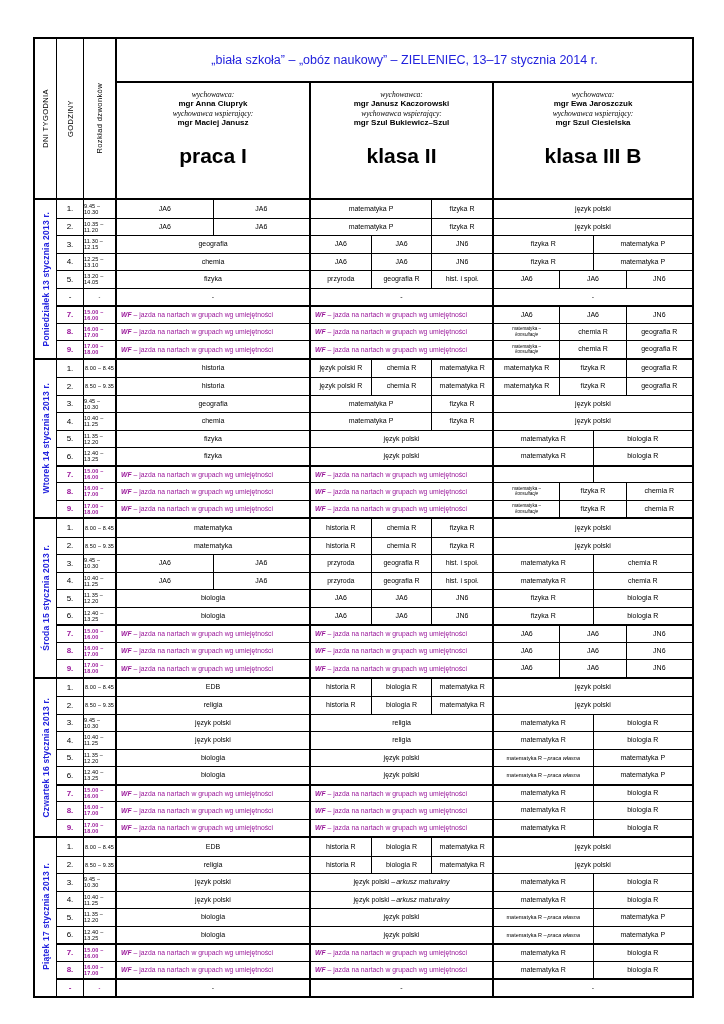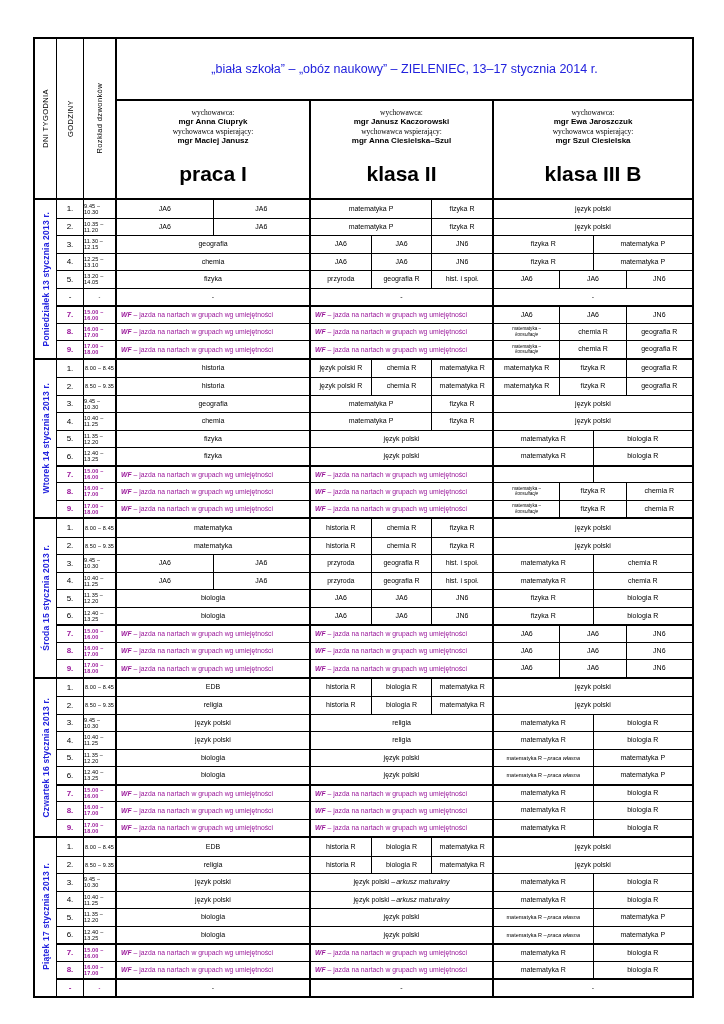--- a/index.html
+++ b/index.html
@@ -13,28 +13,28 @@
     border:2px solid #000;box-sizing:border-box;background:#fff;
   }
   
   .hdr{display:flex;height:161px;box-sizing:border-box;border-bottom:2.5px solid #000;}
   .vcol{display:flex;align-items:center;justify-content:center;box-sizing:border-box;}
   .vcol.c-day{width:22px;border-right:1px solid #000;}
   .vcol.c-num{width:27px;border-right:1px solid #000;}
   .vcol.c-time{width:33px;border-right:2px solid #000;}
   .vtext{writing-mode:vertical-rl;transform:rotate(180deg);white-space:nowrap;font-size:7.5px;letter-spacing:.4px;}
   .hdr-right{flex:1;display:flex;flex-direction:column;min-width:0;}
-  .title-cell{height:62px;box-sizing:border-box;border-bottom:2px solid #000;display:flex;align-items:center;justify-content:center;}
+  .title-cell{height:44px;box-sizing:border-box;border-bottom:2px solid #000;display:flex;align-items:center;justify-content:center;}
   .title-cell span{color:var(--blue);font-size:12.5px;}
   .class-hdrs{flex:1;display:flex;}
   .chdr{box-sizing:border-box;display:flex;flex-direction:column;align-items:center;padding-top:7px;}
   .chdr.k1{width:192px;}
   .chdr.k2{width:185px;border-left:2px solid #000;border-right:2px solid #000;}
   .chdr.k3{flex:1;}
-  .tlabel{font-family:"Liberation Serif", serif;font-size:7.5px;line-height:1.2;}
+  .tlabel{font-family:"Liberation Serif", serif;font-style:italic;font-size:7.5px;line-height:1.2;}
   .tname{font-size:8px;font-weight:bold;line-height:1.25;}
   .cname{margin-top:16px;font-size:21px;font-weight:bold;}
   
   .day-block{display:flex;}
   .day-block + .day-block{border-top:2.5px solid #000;}
   .day-col{width:22px;box-sizing:border-box;border-right:1px solid #000;display:flex;align-items:center;justify-content:center;}
   .day-label{color:var(--blue);font-weight:bold;font-size:8.5px;letter-spacing:.2px;}
   .rows{flex:1;display:flex;flex-direction:column;min-width:0;}
   .row{display:flex;height:17.5px;box-sizing:border-box;align-items:stretch;}
   .row + .row{border-top:1px solid #000;}
@@ -82,21 +82,21 @@
           <div class="tlabel">wychowawca:</div>
           <div class="tname">mgr Anna Ciupryk</div>
           <div class="tlabel">wychowawca wspierający:</div>
           <div class="tname">mgr Maciej Janusz</div>
           <div class="cname">praca I</div>
         </div>
         <div class="chdr k2">
           <div class="tlabel">wychowawca:</div>
           <div class="tname">mgr Janusz Kaczorowski</div>
           <div class="tlabel">wychowawca wspierający:</div>
-          <div class="tname">mgr Anna Ciesielska–Szul</div>
+          <div class="tname">mgr Szul Bukiewicz–Szul</div>
           <div class="cname">klasa II</div>
         </div>
         <div class="chdr k3">
           <div class="tlabel">wychowawca:</div>
           <div class="tname">mgr Ewa Jaroszczuk</div>
           <div class="tlabel">wychowawca wspierający:</div>
           <div class="tname">mgr Szul Ciesielska</div>
           <div class="cname">klasa III B</div>
         </div>
       </div>

